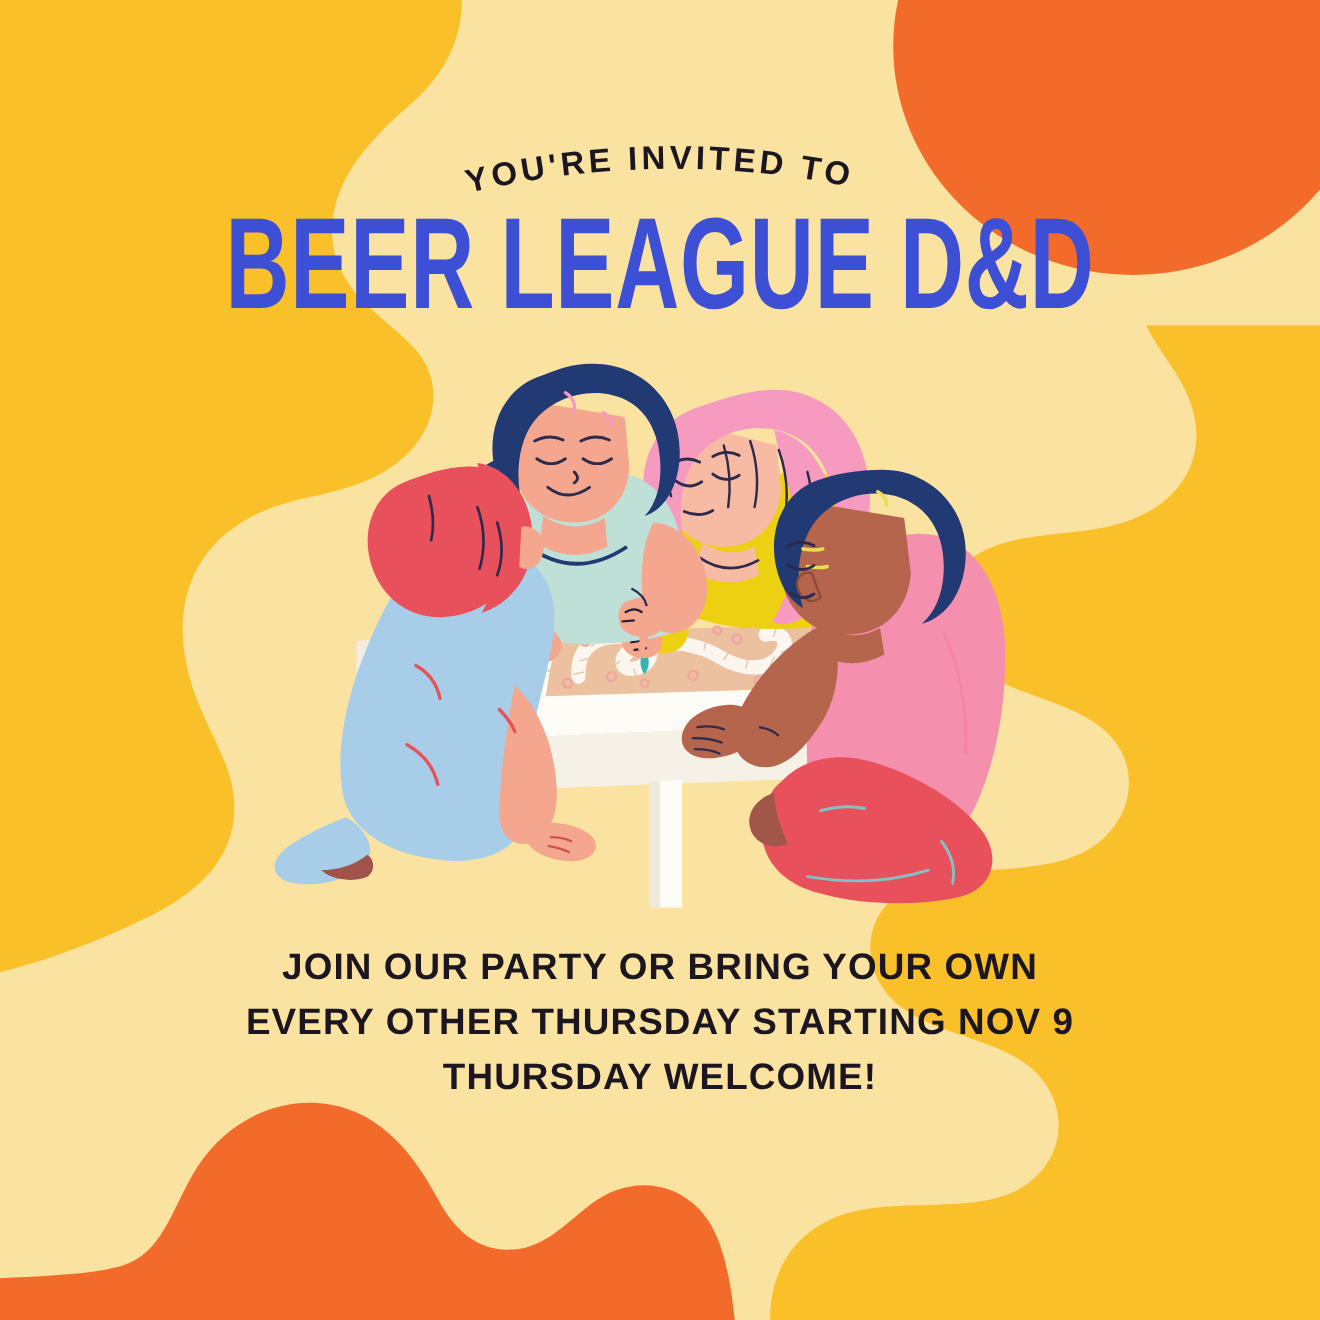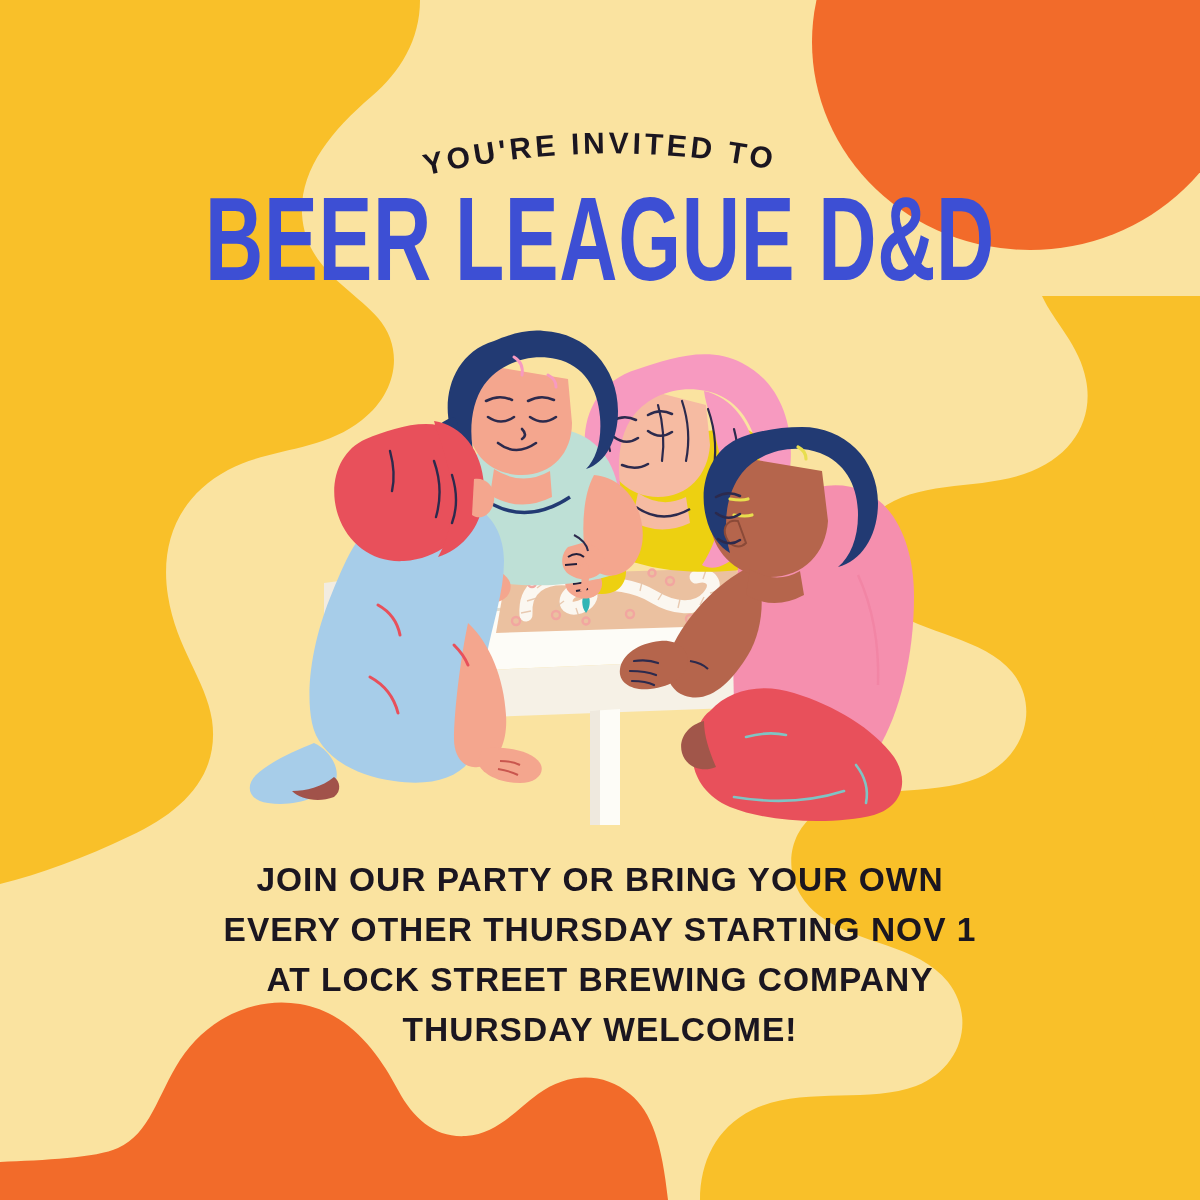--- a/index.html
+++ b/index.html
@@ -418,18 +418,17 @@
 
       <path d="M512,244 q26,16 50,2 l4,24 q-30,16 -58,0 Z" fill="#B5654C"></path>
 
       <path d="M620,250 q22,48 20,110" stroke="#F07E9E" stroke-width="2.4" fill="none" opacity="0.6"></path>
     </g>
 
   </svg>
 
   <div id="body-copy">
     <div class="copy-line">JOIN OUR PARTY OR BRING YOUR OWN</div>
-    <div class="copy-line">EVERY OTHER THURSDAY STARTING NOV 1</div>
-    <div class="copy-line">AT LOCK STREET BREWING COMPANY</div>
+    <div class="copy-line">EVERY OTHER THURSDAY STARTING NOV 9</div>
     <div class="copy-line">THURSDAY WELCOME!</div>
   </div>
 
 </div>
 
 </body></html>

